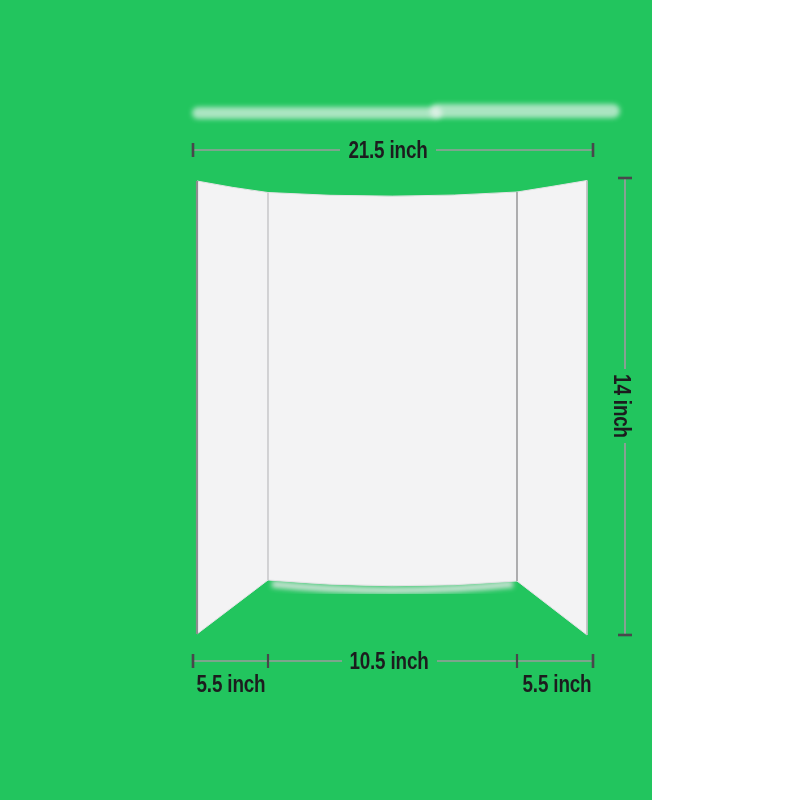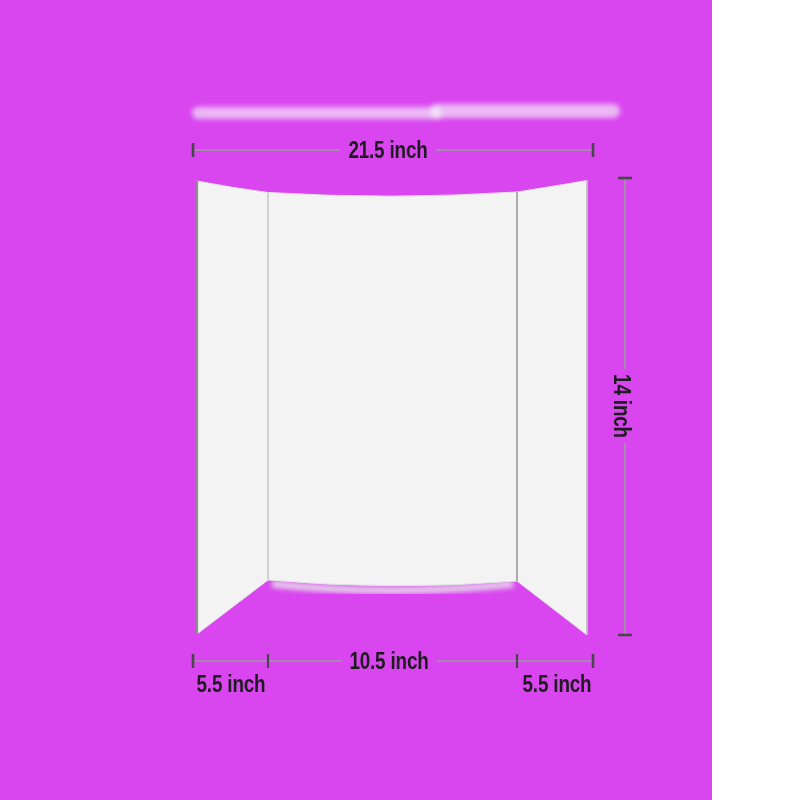--- a/index.html
+++ b/index.html
@@ -2,23 +2,23 @@
 <html><head>
 <meta charset="utf-8">
 <style>
   html, body {
     margin: 0;
     padding: 0;
     background: #ffffff;
   }
   .stage {
     position: relative;
-    width: 712px;
+    width: 652px;
     height: 800px;
-    background: #d946ef;
+    background: #22c55e;
     overflow: hidden;
     font-family: "Liberation Sans", sans-serif;
   }
   .board-svg {
     position: absolute;
     left: 0;
     top: 0;
     width: 800px;
     height: 800px;
   }

